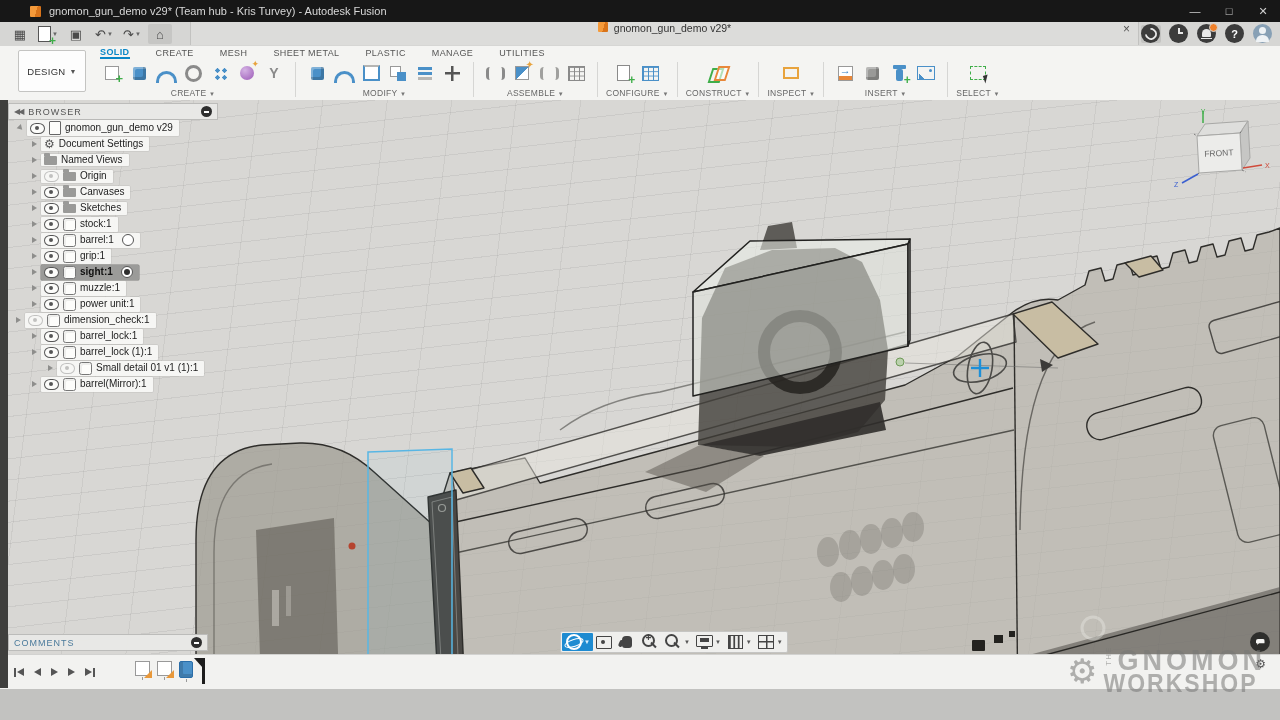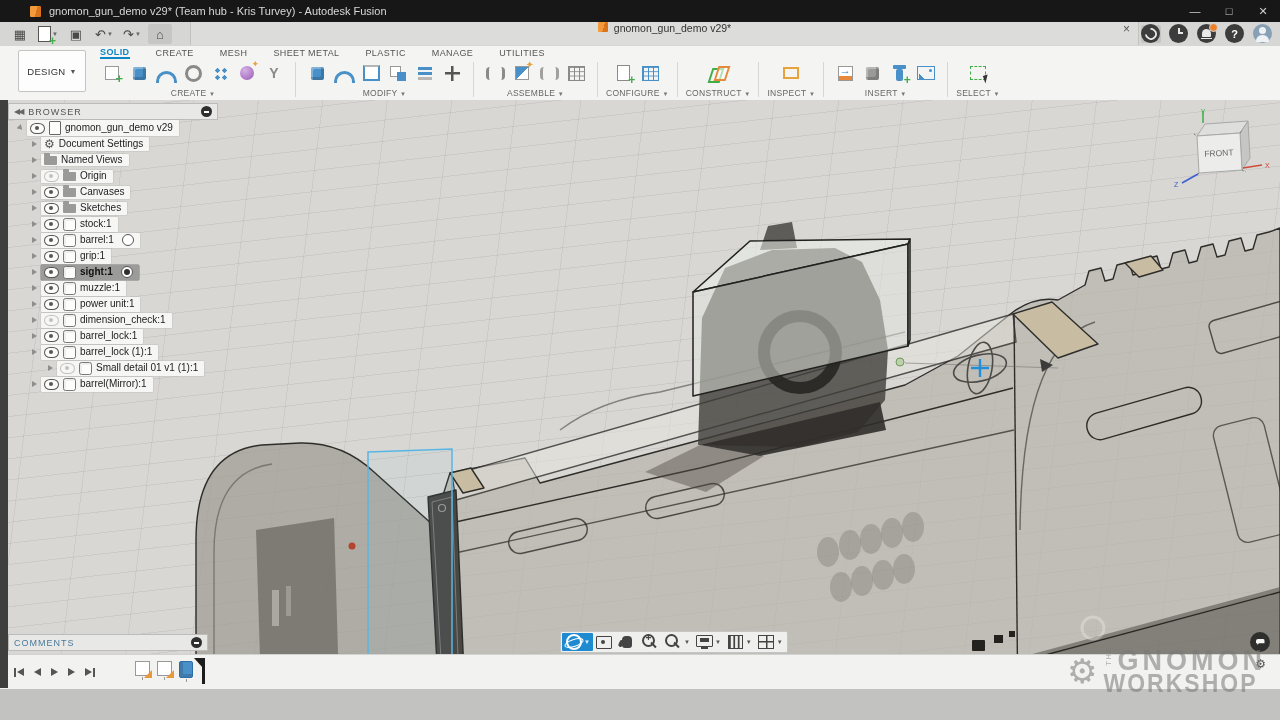--- a/index.html
+++ b/index.html
@@ -551,21 +551,21 @@
             </span>
           </div>
           <div class="trow" style="padding-left: 24px;">
             <span class="tri"></span>
             <span class="chip">
               <span class="eye"></span>
               <span class="bodyicn"></span>
               <span class="lbl">power unit:1</span>
             </span>
           </div>
-          <div class="trow" style="padding-left: 24px;">
+          <div class="trow" style="padding-left: 8px;">
             <span class="tri"></span>
             <span class="chip">
               <span class="eye dim"></span>
               <span class="bodyicn"></span>
               <span class="lbl">dimension_check:1</span>
             </span>
           </div>
           <div class="trow" style="padding-left: 24px;">
             <span class="tri"></span>
             <span class="chip">

